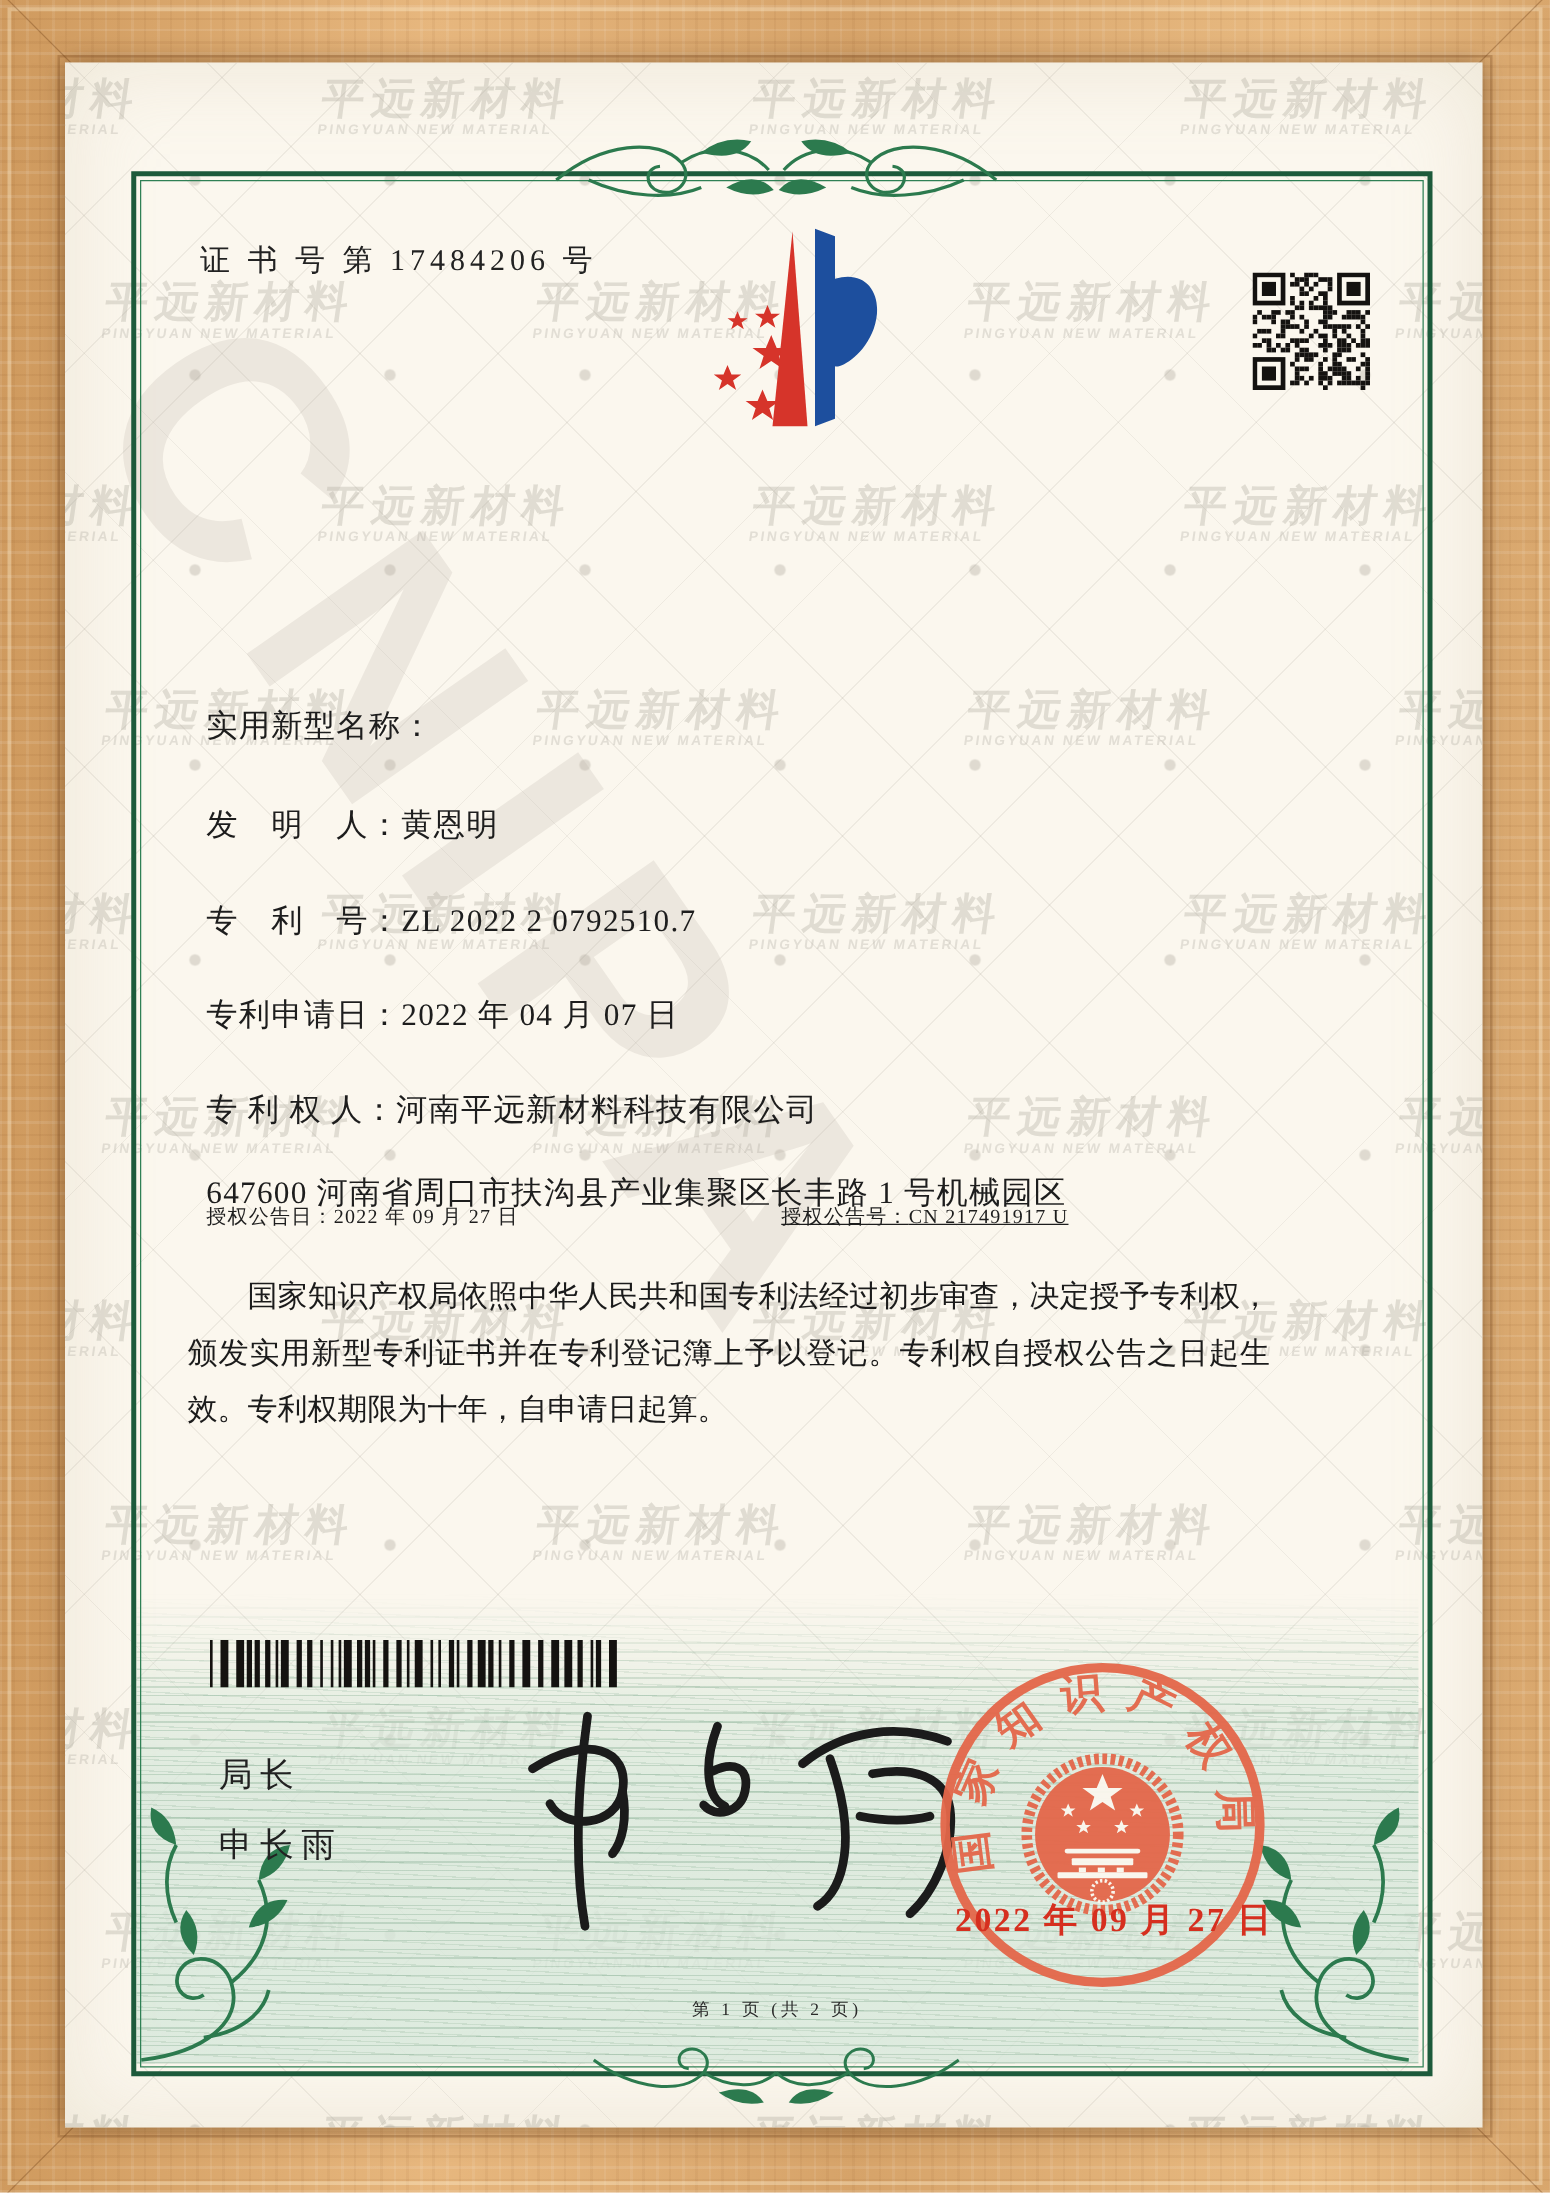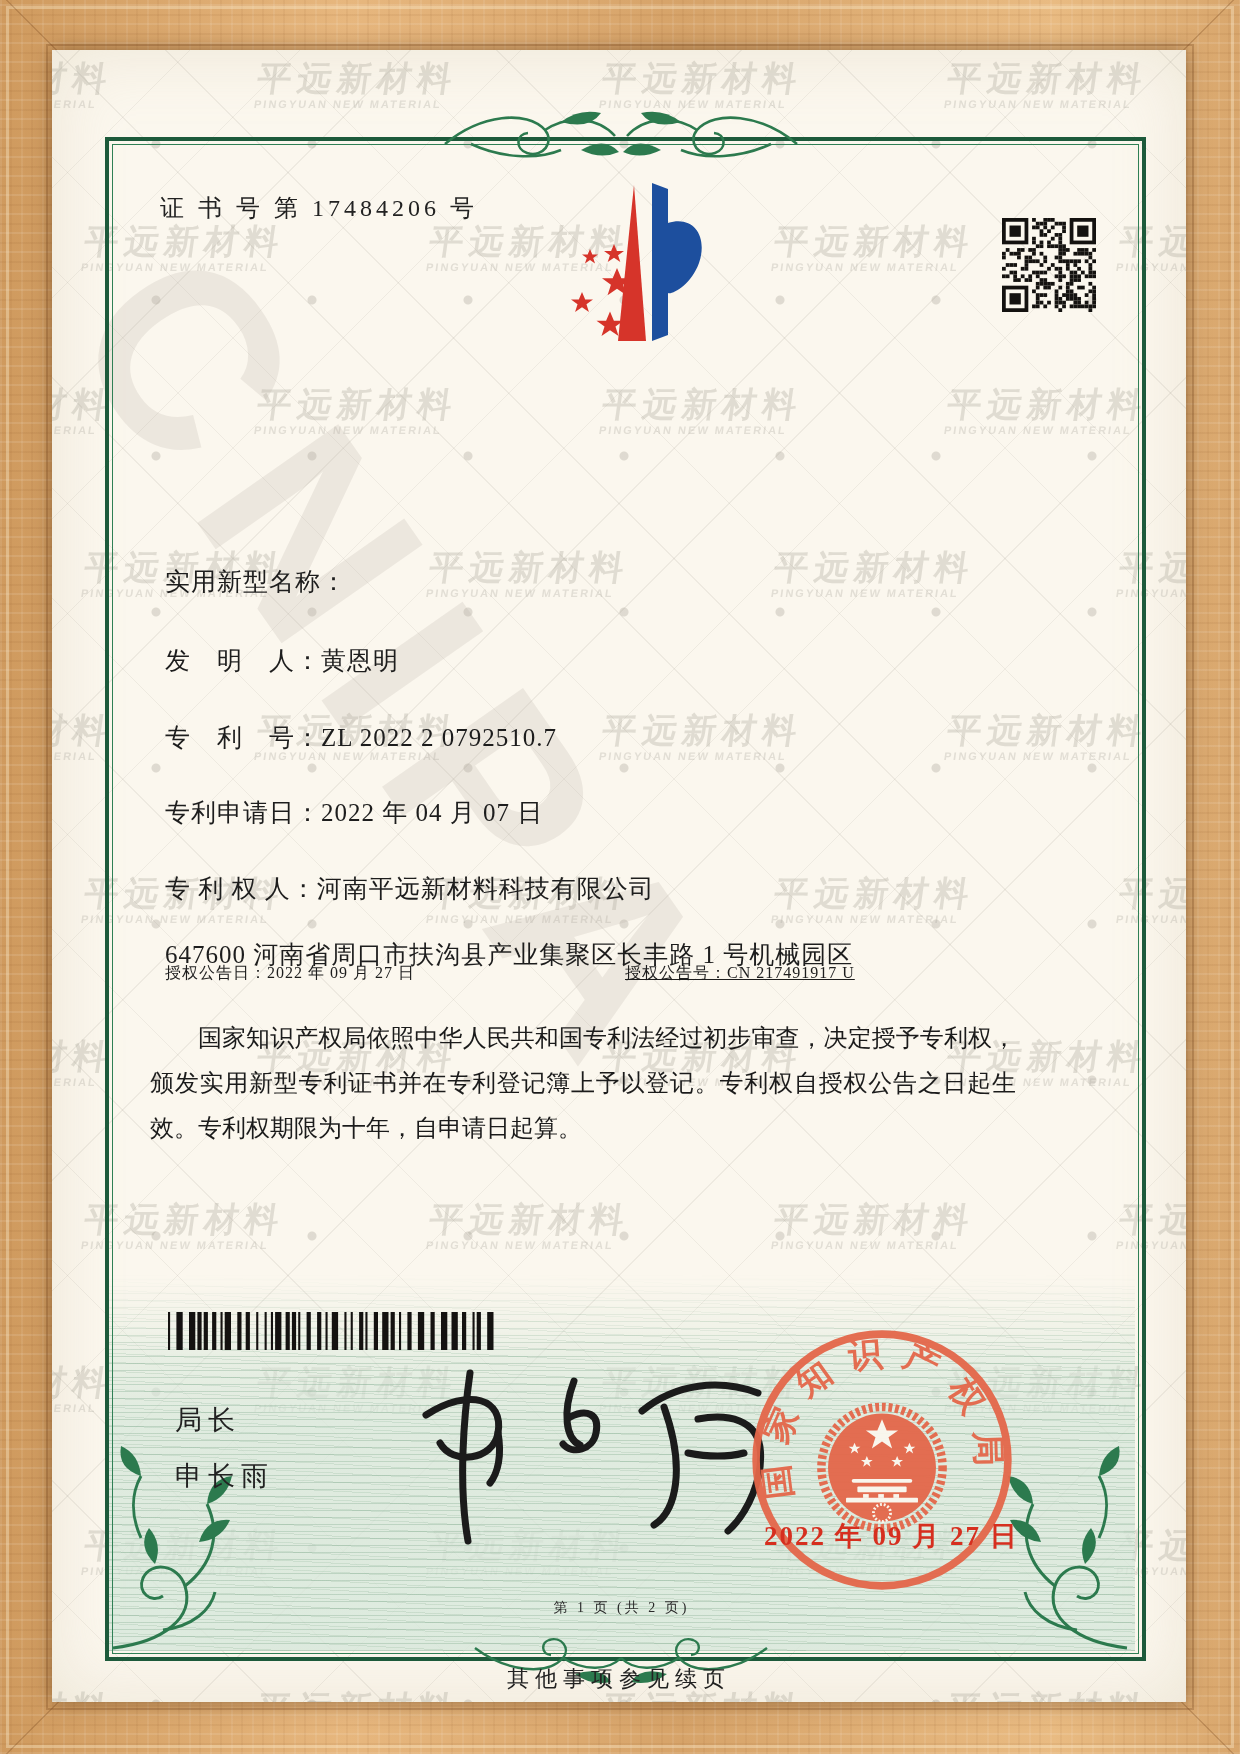--- a/index.html
+++ b/index.html
@@ -672,14 +672,13 @@
         <rect x="130" y="186" width="6" height="4"></rect>
         <rect x="146" y="186" width="6" height="4"></rect>
         <rect x="162" y="186" width="6" height="4"></rect>
       </g>
       <circle cx="150" cy="206" r="9" fill="none" stroke="#fbf7ee" stroke-width="3" stroke-dasharray="2 2"></circle>
     </g>
   </svg>
   <div class="sealdate">2022 年 09 月 27 日</div>
 
   <div class="footer-page">第 1 页 (共 2 页)</div>
-  <div class="cont-note">其他事项参见续页</div>
 </div>
 
 </body></html>

